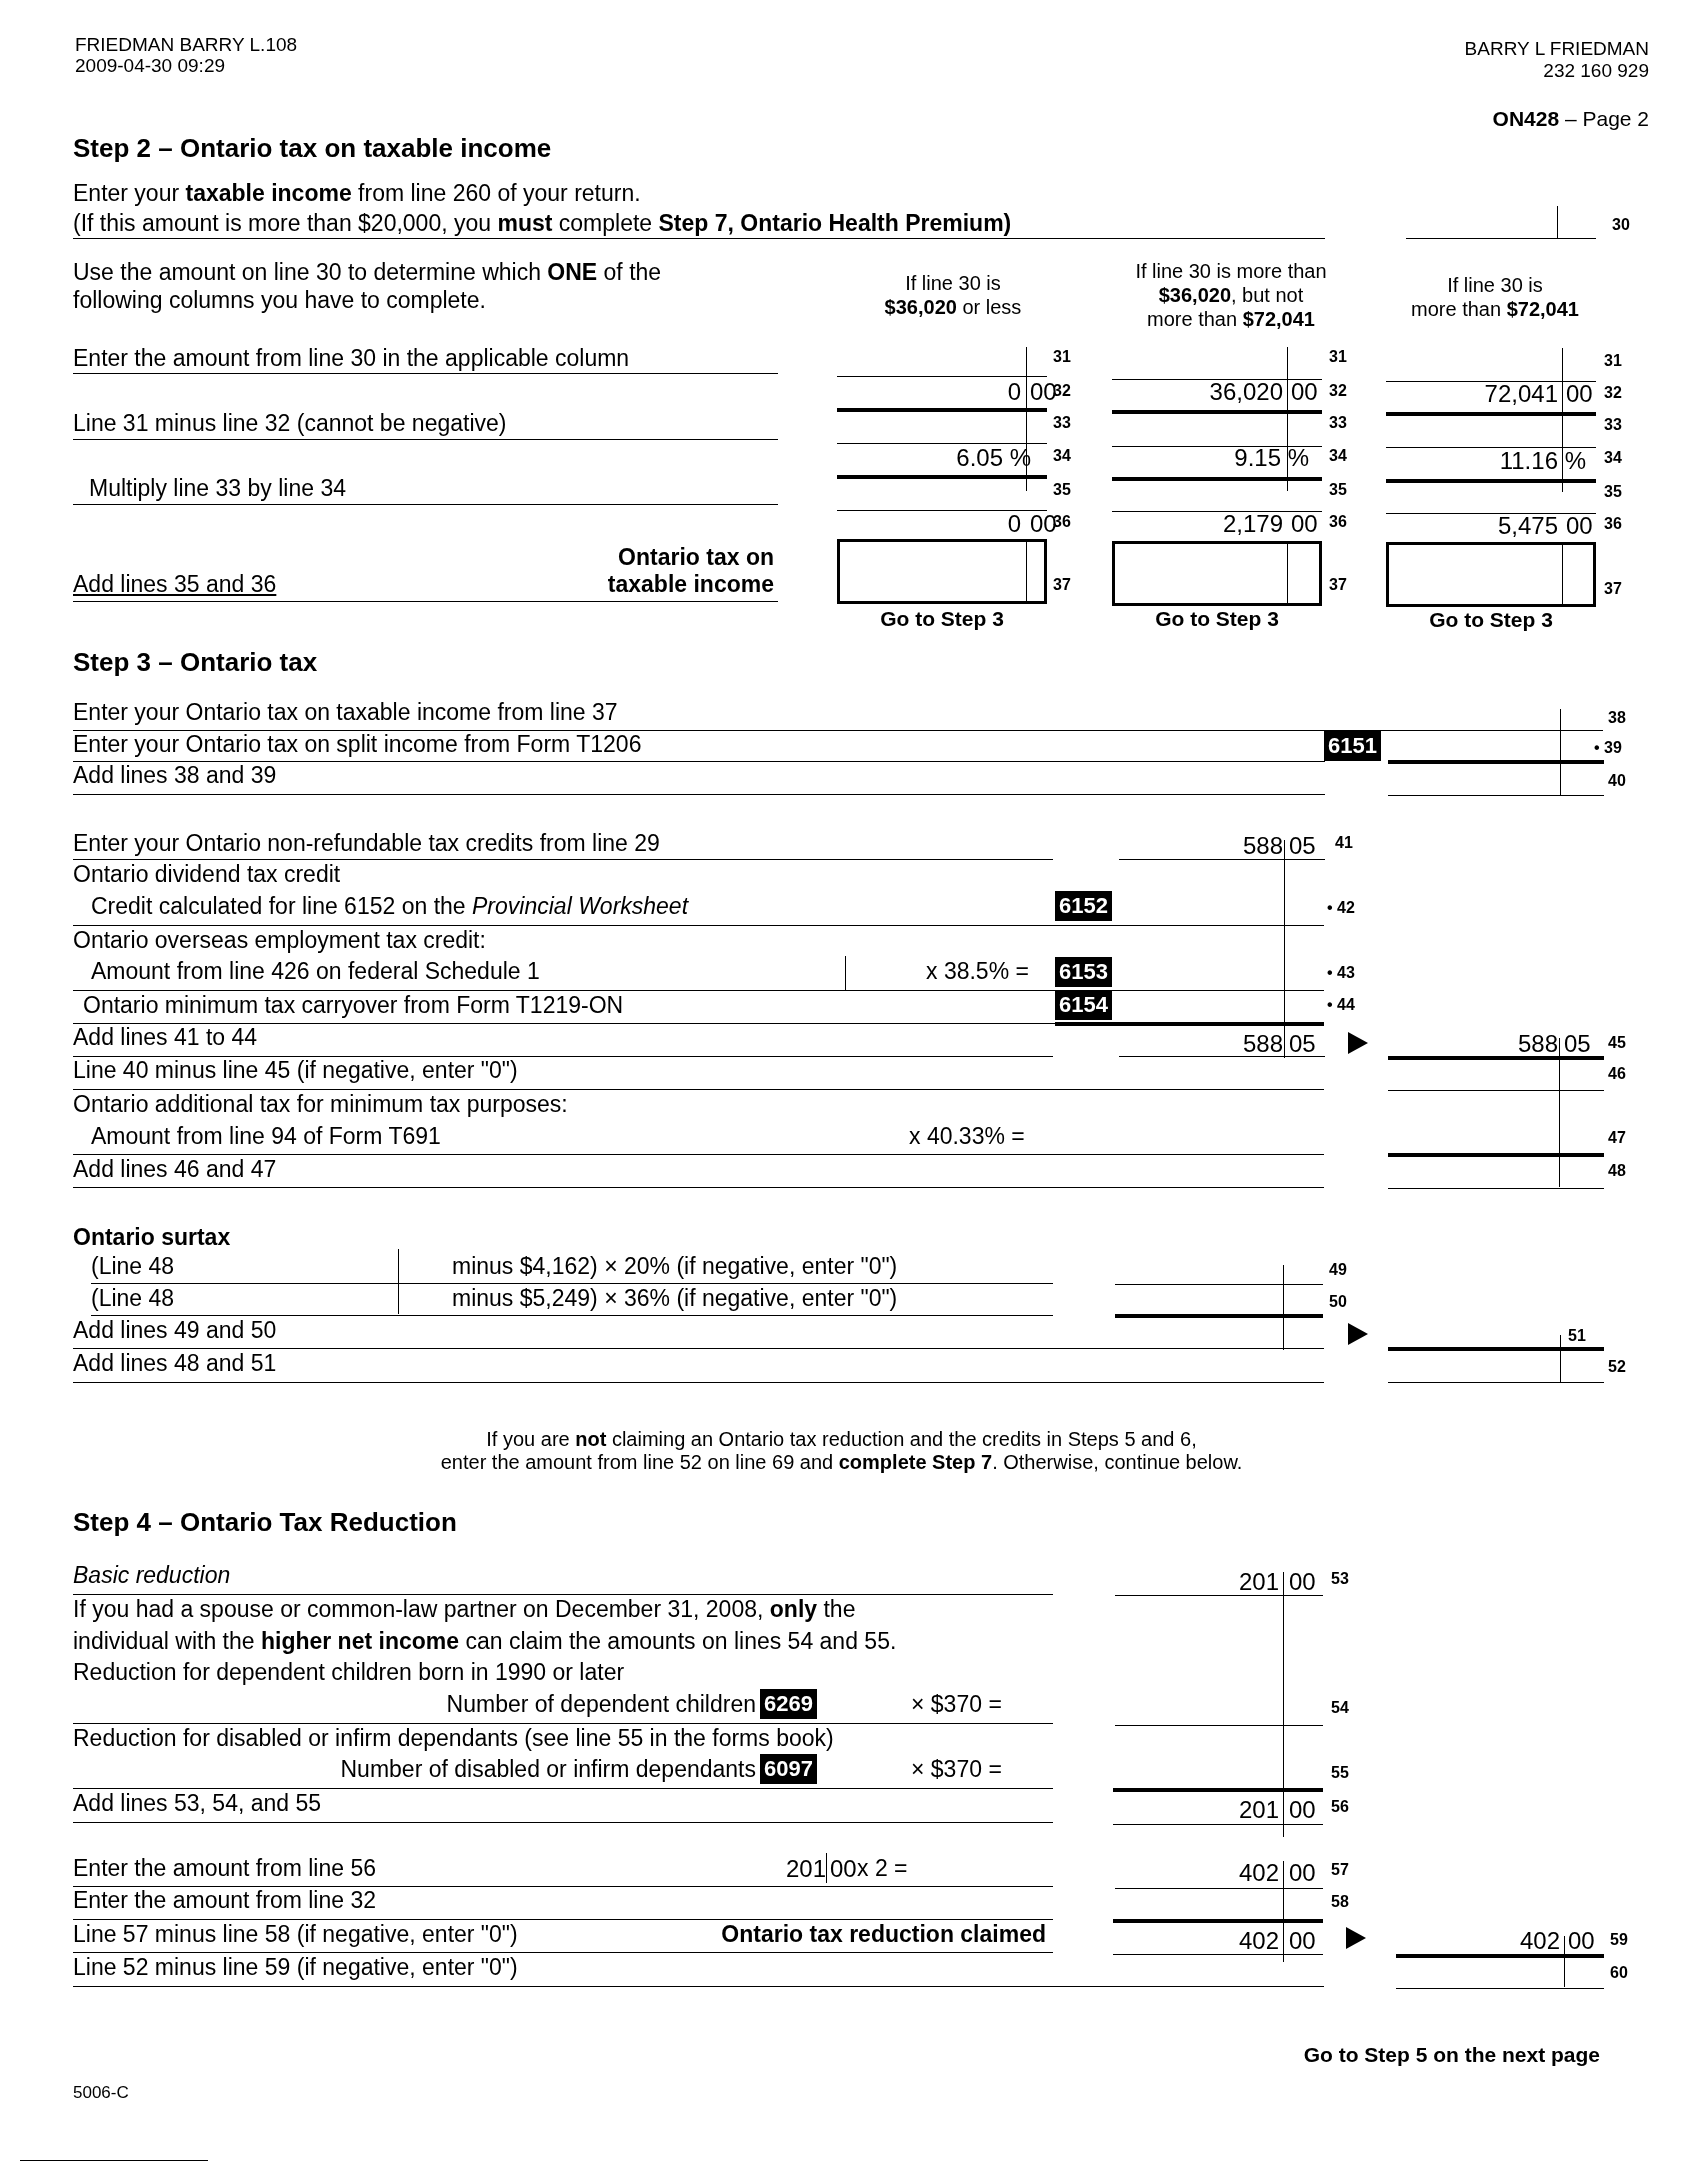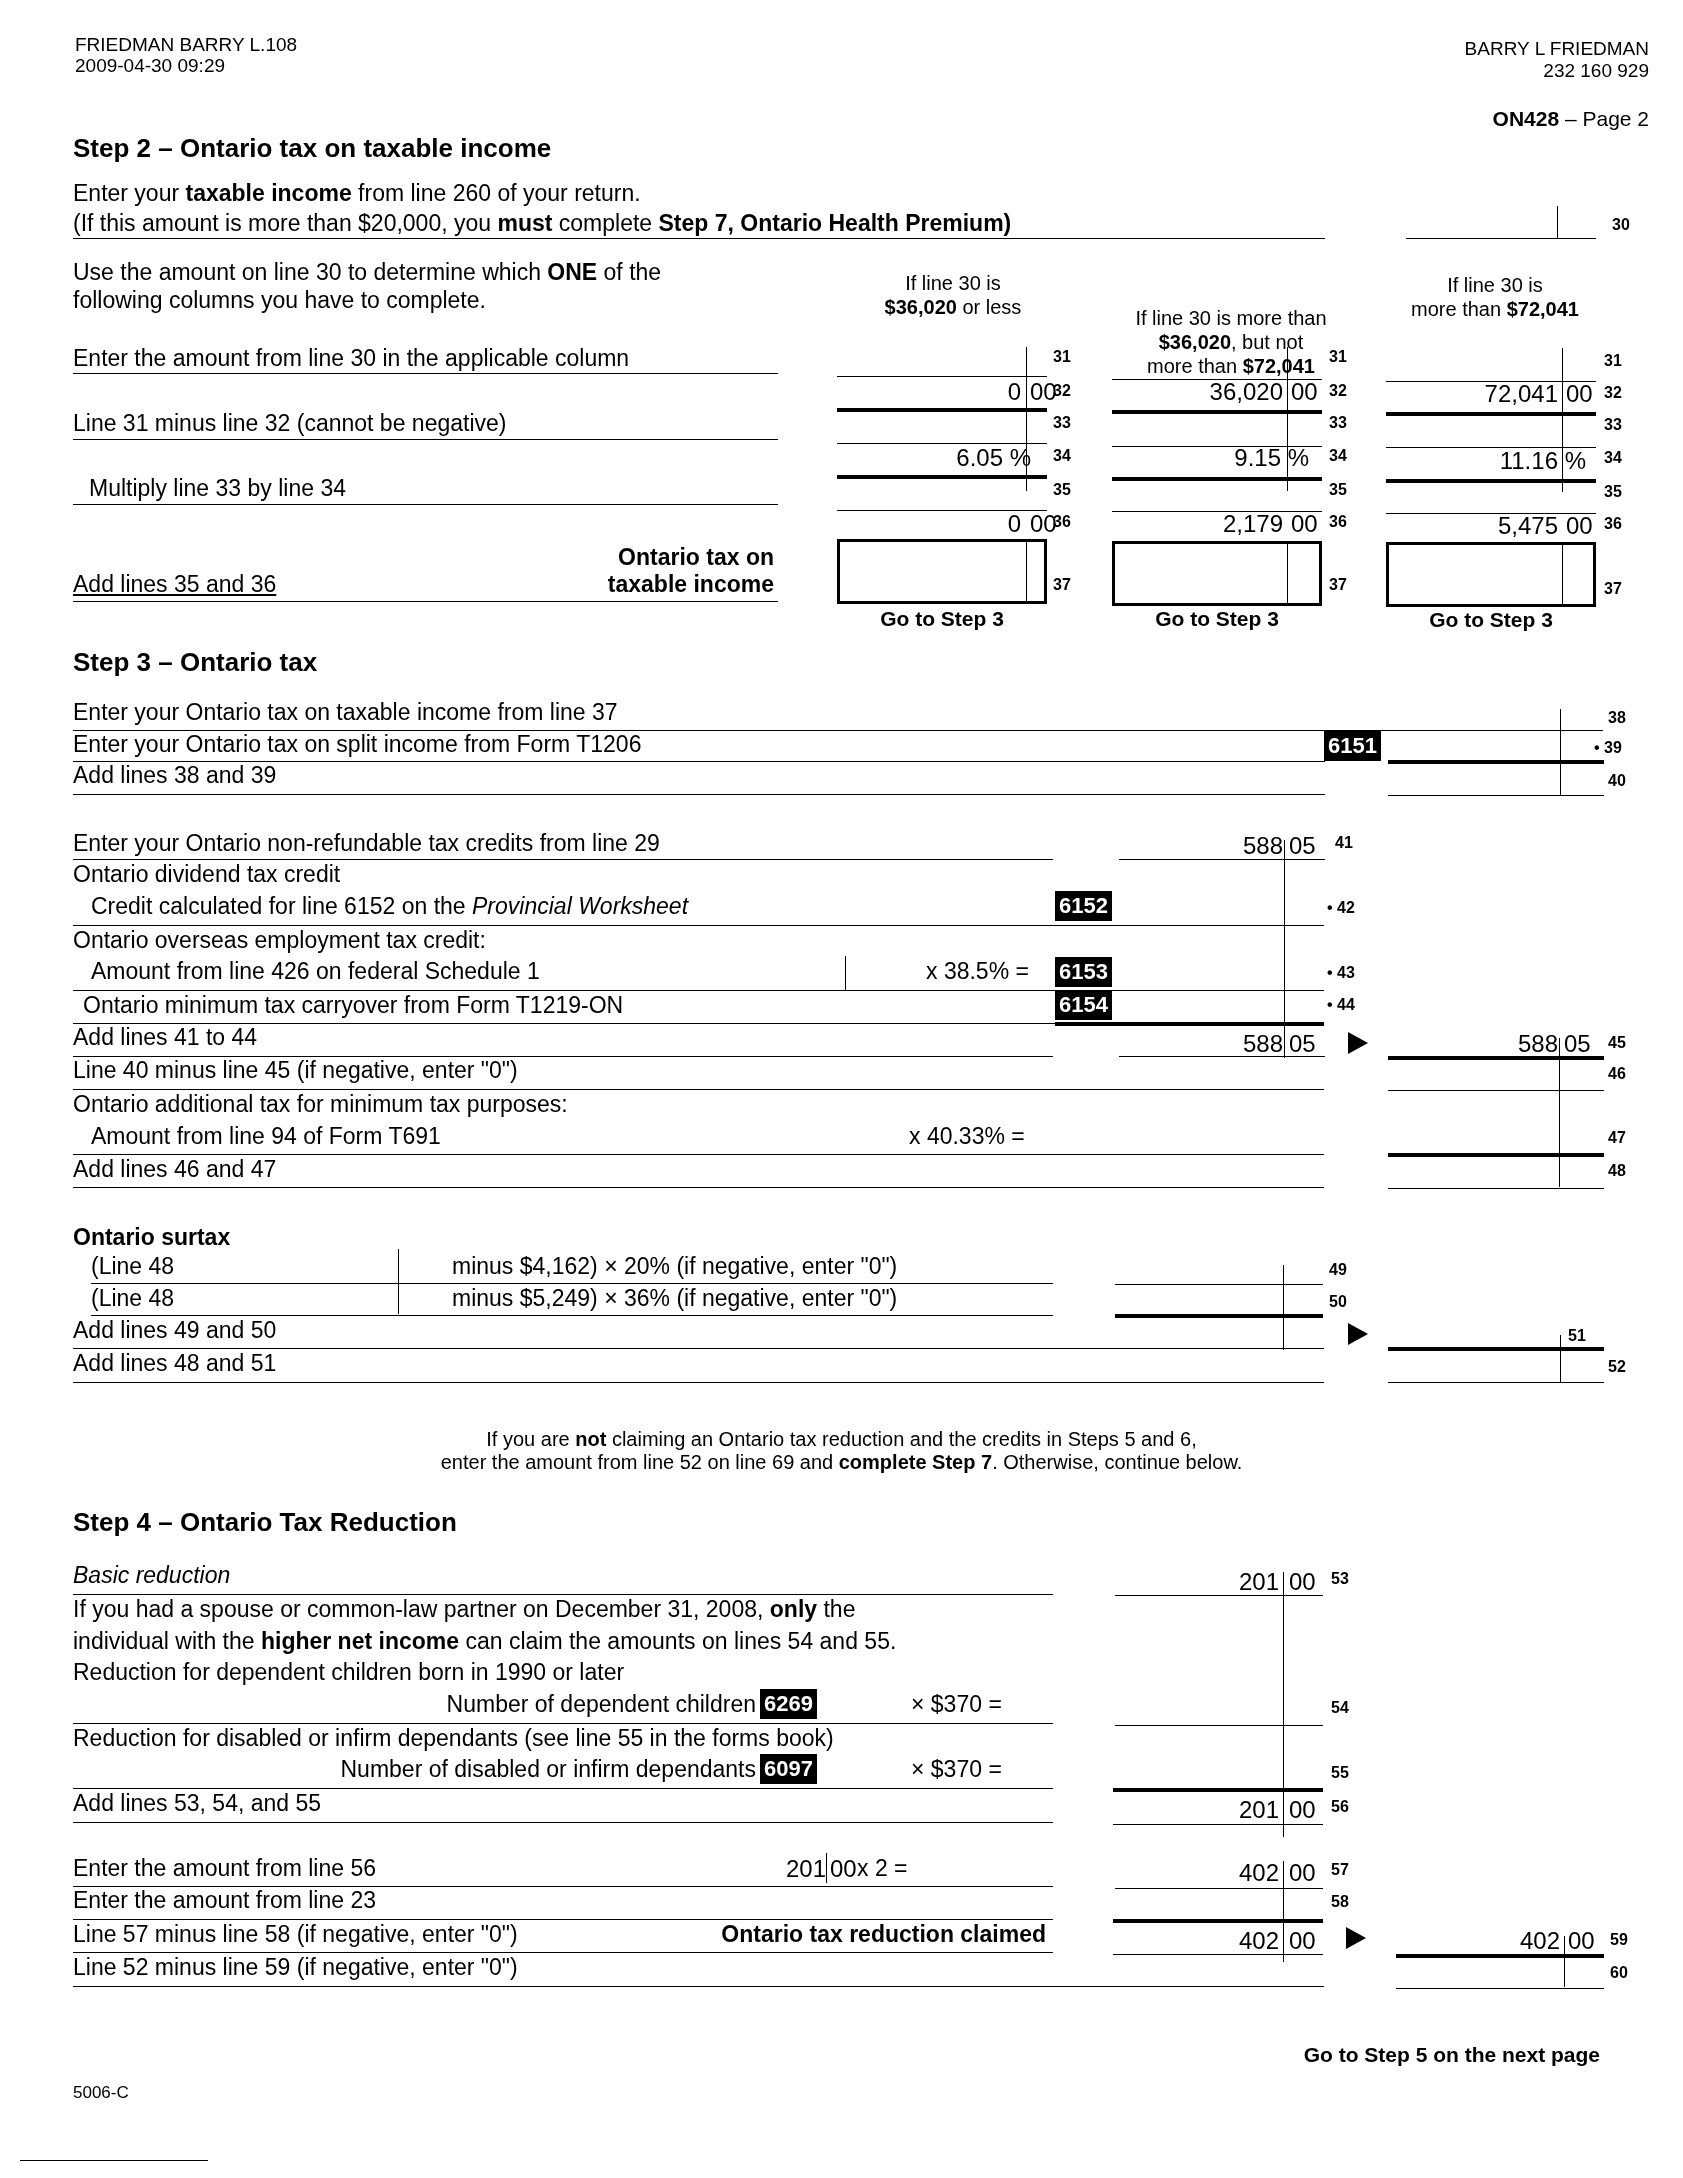--- a/index.html
+++ b/index.html
@@ -42,21 +42,21 @@
 <div class="vl" style="left:1557px;top:206px;height:32px;"></div>
 <div class="abs num" style="left:1612px;top:216px;">30</div>
 
 <div class="abs t" style="left:73px;top:259px;"><span>Use the amount on line 30 to determine which </span><b>ONE</b><span> of the</span></div>
 <div class="abs t" style="left:73px;top:287px;">following columns you have to complete.</div>
 
 <div class="abs sm center" style="left:844px;top:271px;width:218px;line-height:24px;">
   <div>If line 30 is</div>
   <div><b>$36,020</b><span> or less</span></div>
 </div>
-<div class="abs sm center" style="left:1107px;top:259px;width:248px;line-height:24px;margin-top:47px;">
+<div class="abs sm center" style="left:1107px;top:259px;width:248px;line-height:24px;">
   <div>If line 30 is more than</div>
   <div><b>$36,020</b><span>, but not</span></div>
   <div><span>more than </span><b>$72,041</b></div>
 </div>
 <div class="abs sm center" style="left:1381px;top:273px;width:228px;line-height:24px;">
   <div>If line 30 is</div>
   <div><span>more than </span><b>$72,041</b></div>
 </div>
 
 <div class="abs t" style="left:73px;top:345px;">Enter the amount from line 30 in the applicable column</div>
@@ -284,21 +284,21 @@
 <div class="vl" style="left:826px;top:1853px;height:30px;"></div>
 <div class="abs cents" style="left:830px;top:1855px;">00</div>
 <div class="abs t" style="left:857px;top:1855px;">x 2 =</div>
 <div class="ln" style="left:73px;top:1886px;width:980px;"></div>
 <div class="ln" style="left:1115px;top:1888px;width:208px;"></div>
 <div class="abs amt" style="left:1115px;top:1859px;width:164px;">402</div>
 <div class="abs cents" style="left:1289px;top:1859px;">00</div>
 <div class="abs num" style="left:1331px;top:1861px;">57</div>
 <div class="vl" style="left:1283px;top:1861px;height:101px;"></div>
 
-<div class="abs t" style="left:73px;top:1887px;">Enter the amount from line 23</div>
+<div class="abs t" style="left:73px;top:1887px;">Enter the amount from line 32</div>
 <div class="ln" style="left:73px;top:1919px;width:980px;"></div>
 <div class="lnb" style="left:1113px;top:1919px;width:210px;"></div>
 <div class="abs num" style="left:1331px;top:1893px;">58</div>
 
 <div class="abs t" style="left:73px;top:1921px;">Line 57 minus line 58 (if negative, enter "0")</div>
 <div class="abs t b right" style="left:634px;top:1921px;width:412px;">Ontario tax reduction claimed</div>
 <div class="ln" style="left:73px;top:1952px;width:980px;"></div>
 <div class="ln" style="left:1113px;top:1954px;width:210px;"></div>
 <div class="abs amt" style="left:1115px;top:1927px;width:164px;">402</div>
 <div class="abs cents" style="left:1289px;top:1927px;">00</div>

